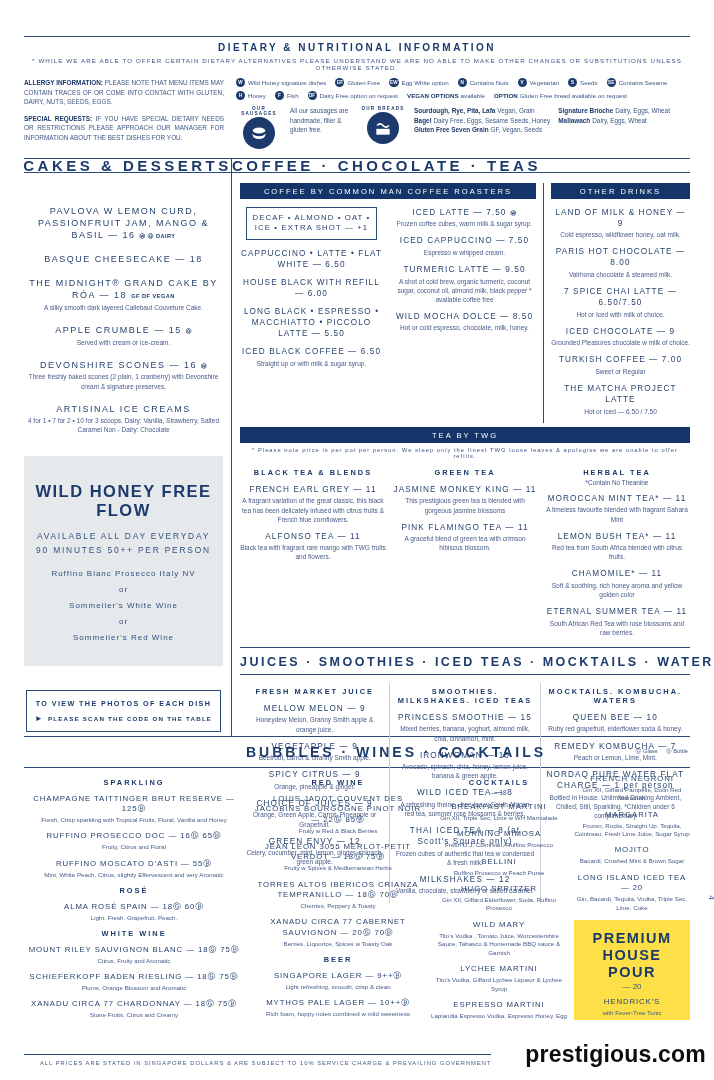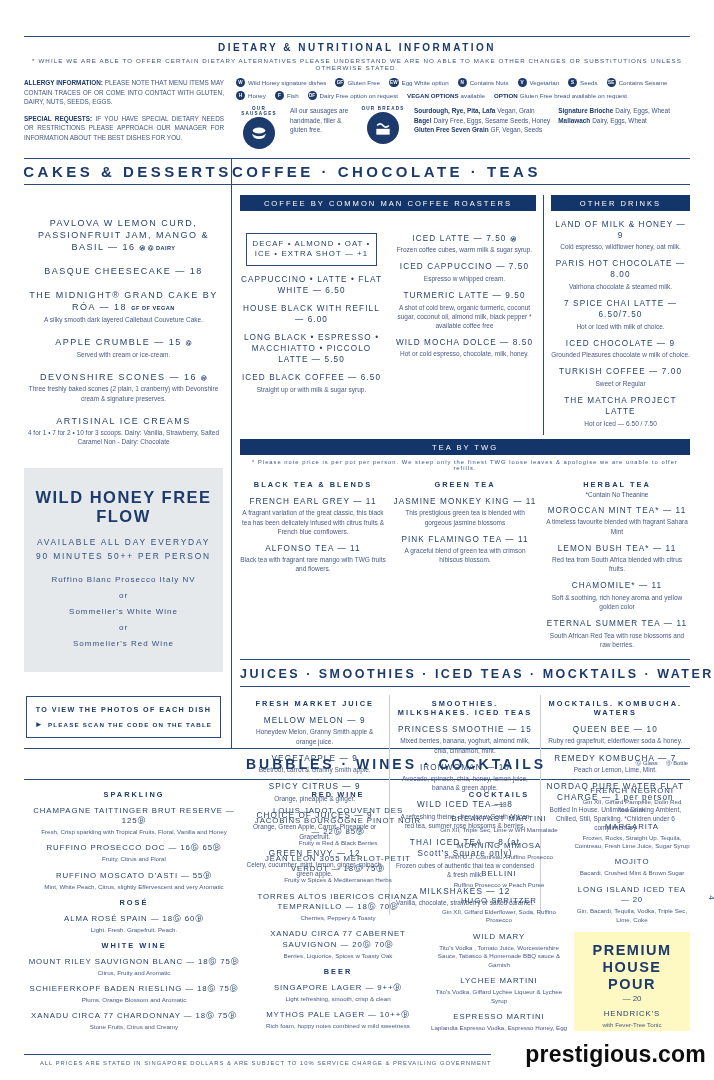--- a/index.html
+++ b/index.html
@@ -31,21 +31,21 @@
   .badge .circ{width:32px;height:32px;border-radius:50%;background:#1c3a6b;margin:0 auto;
                display:flex;align-items:center;justify-content:center}
   .badge svg{width:20px;height:20px}
   .btext{font-size:6.4px;line-height:1.5;color:#3d5584}
   .bl{white-space:nowrap}
   .bl b{color:#1c3a6b}
   .bl span{margin-left:2px}
 
   
   .band{display:flex;border-top:1.5px solid #2a4a7a;border-bottom:1.5px solid #2a4a7a;
-        margin:4px 24px 0;height:27px;align-items:center}
+        margin:4px 24px 0;height:15px;align-items:center}
   .band .cell-l{width:208px;flex:none;border-right:1.5px solid #2a4a7a;align-self:stretch;
                 display:flex;align-items:center;justify-content:center}
   .band .cell-r{flex:1;display:flex;align-items:center;justify-content:flex-start}
   .h1{font-weight:bold;font-size:15px;letter-spacing:3.5px;color:#1c3a6b;white-space:nowrap}
 
   
   .main{display:flex;margin:0 24px;height:563px}
   .leftcol{width:208px;flex:none;border-right:1.5px solid #2a4a7a;padding:10px 8px 0 0;
            display:flex;flex-direction:column}
   .rightcol{flex:1;min-width:0;padding:8px 0 0 8px;display:flex;flex-direction:column}
@@ -55,36 +55,36 @@
   .gsub{font-size:6.4px;color:#3d5584;margin:-5px 0 6px}
   .iname{font-size:8.2px;letter-spacing:1.1px;color:#27436f;line-height:1.35}
   .iname:empty{display:none}
   .tags{font-size:5.6px;font-weight:bold;letter-spacing:.5px;color:#1c3a6b;margin-left:4px;white-space:nowrap}
   .idesc{font-size:6.5px;color:#465987;line-height:1.4;margin-top:1.5px}
 
   .cakes .entry{margin-bottom:12px}
   .cakes .iname{font-size:9px;letter-spacing:1.5px}
   .cakes{padding-top:22px}
 
-  .graybox{background:#e6e9ec;text-align:center;padding:20px 8px 24px;margin-top:10px}
+  .graybox{background:#e6e9ec;text-align:center;padding:26px 8px 24px;margin-top:10px}
   .ff-title{font-weight:bold;font-size:16.5px;letter-spacing:1.5px;color:#1c3a6b;margin-bottom:10px}
   .ff-sub{font-size:8.4px;letter-spacing:1.8px;color:#335080;line-height:1.6}
   .ffo{font-size:8px;letter-spacing:1px;color:#335080;margin-top:7px}
   .ff-opts{margin-top:12px}
 
   .photobox{border:1.2px solid #2a4a7a;text-align:center;padding:8px 4px;margin:24px 2px 0}
   .pb1{font-size:7.2px;font-weight:bold;letter-spacing:1.4px;color:#1c3a6b}
   .pb2{font-size:6.2px;font-weight:bold;letter-spacing:1.2px;color:#1c3a6b;margin-top:6px}
   .play{display:inline-block;margin-right:4px;font-size:8px;color:#1c3a6b}
 
   .banner{background:#14356a;color:#fff;font-weight:normal;font-size:7.6px;letter-spacing:2px;
           text-align:center;padding:4px 0 3px;white-space:nowrap}
   .coffee-wrap{display:flex;margin-top:2px}
   .cm-col{flex:1;min-width:0;border-right:1.2px solid #2a4a7a;padding-right:7px}
-  .cm-two{display:flex;gap:10px;margin-top:22px}
+  .cm-two{display:flex;gap:10px;margin-top:8px}
   .cm-two>div{flex:1;min-width:0}
   .od-col{width:146px;flex:none;padding-left:7px}
   .od-col .list{margin-top:8px}
   .coffeebox{border:1px solid #2a4a7a;text-align:center;padding:5px 3px;margin:0 6px 8px}
   .coffeebox .iname{font-size:7.8px}
 
   .tea-banner{margin-top:4px}
   .tea-note{text-align:center;font-size:5.8px;letter-spacing:1px;color:#3d5584;margin:4px 0 5px}
   .tea-row{display:flex;gap:6px}
   .tea-row>div{flex:1;min-width:0}
@@ -104,21 +104,21 @@
 
   
   .bottom{display:flex;margin:6px 24px 0;height:246px;overflow:hidden}
   .bottom .entry{margin-bottom:6.5px}
   .bottom .iname{font-size:7.8px;letter-spacing:.9px}
   .bottom .idesc{font-size:6.2px}
   .bcol1{width:226px;flex:none;padding-right:6px}
   .bcol2{width:176px;flex:none;padding:0 4px}
   .bcol3{width:146px;flex:none;padding:0 4px}
   .bcol4{flex:1;min-width:0;padding-left:2px}
-  .premium{background:#fef9c3;text-align:center;padding:10px 4px 12px;margin-top:8px}
+  .premium{background:#fde047;text-align:center;padding:10px 4px 12px;margin-top:8px}
   .pr-title{font-weight:bold;font-size:14.5px;letter-spacing:1.5px;color:#1c3a6b;line-height:1.15}
   .pr-price{font-size:8px;color:#335080;margin:2px 0 6px}
   .premium .entry{margin-bottom:6px}
 
   
   .footer{position:absolute;left:24px;right:24px;bottom:14px;border-top:1px solid #2a4a7a;padding-top:5px}
   .f-text{font-size:5.8px;letter-spacing:1px;color:#44598a;margin-left:16px;white-space:nowrap;overflow:hidden}
   .watermark{position:absolute;right:0;bottom:0;background:#fff;padding:10px 8px 12px 34px;
              font-size:23px;font-weight:bold;color:#0d0d0d;letter-spacing:.2px}
   .pagenum{position:absolute;right:1px;top:893px;font-size:8px;color:#335080;transform:rotate(90deg)}

